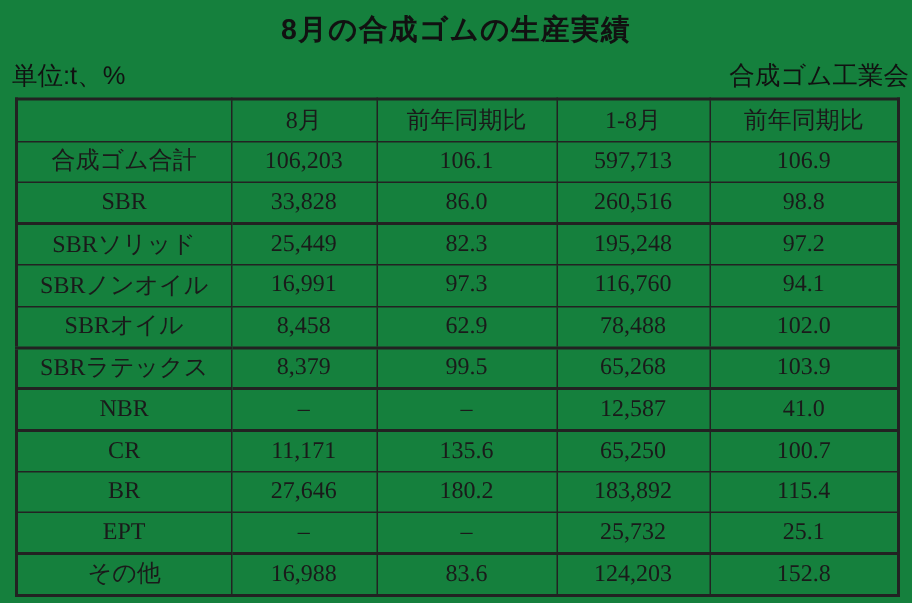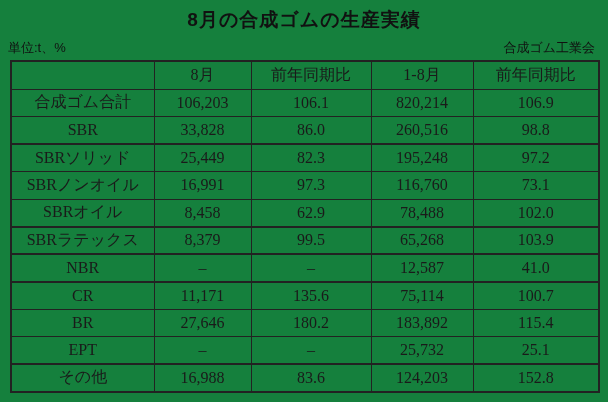--- a/index.html
+++ b/index.html
@@ -20,23 +20,23 @@
     font-family: "Liberation Sans", sans-serif;
     font-weight: bold;
     font-size: 19px;
     letter-spacing: 1px;
     color: #111111;
   }
   .meta-row {
     display: flex;
     justify-content: space-between;
     align-items: flex-end;
-    margin: 6px 13px 3px 8px;
+    margin: 6px 2px 3px 8px;
     font-family: "Liberation Sans", sans-serif;
-    font-size: 13px;
+    font-size: 17px;
     color: #111111;
     gap: 18px;
   }
   table.prod-table {
     table-layout: fixed;
     border-collapse: collapse;
     margin-left: 10px;
     width: 588px;
     height: 331px;
   }
@@ -86,21 +86,21 @@
         <th>前年同期比</th>
         <th>1-8月</th>
         <th>前年同期比</th>
       </tr>
     </thead>
     <tbody>
       <tr>
         <td>合成ゴム合計</td>
         <td>106,203</td>
         <td>106.1</td>
-        <td>820,214</td>
+        <td>597,713</td>
         <td>106.9</td>
       </tr>
       <tr class="thick">
         <td>SBR</td>
         <td>33,828</td>
         <td>86.0</td>
         <td>260,516</td>
         <td>98.8</td>
       </tr>
       <tr>
@@ -108,21 +108,21 @@
         <td>25,449</td>
         <td>82.3</td>
         <td>195,248</td>
         <td>97.2</td>
       </tr>
       <tr>
         <td>SBRノンオイル</td>
         <td>16,991</td>
         <td>97.3</td>
         <td>116,760</td>
-        <td>73.1</td>
+        <td>94.1</td>
       </tr>
       <tr class="thick">
         <td>SBRオイル</td>
         <td>8,458</td>
         <td>62.9</td>
         <td>78,488</td>
         <td>102.0</td>
       </tr>
       <tr class="thick">
         <td>SBRラテックス</td>
@@ -135,21 +135,21 @@
         <td>NBR</td>
         <td>–</td>
         <td>–</td>
         <td>12,587</td>
         <td>41.0</td>
       </tr>
       <tr>
         <td>CR</td>
         <td>11,171</td>
         <td>135.6</td>
-        <td>75,114</td>
+        <td>65,250</td>
         <td>100.7</td>
       </tr>
       <tr>
         <td>BR</td>
         <td>27,646</td>
         <td>180.2</td>
         <td>183,892</td>
         <td>115.4</td>
       </tr>
       <tr class="thick">

